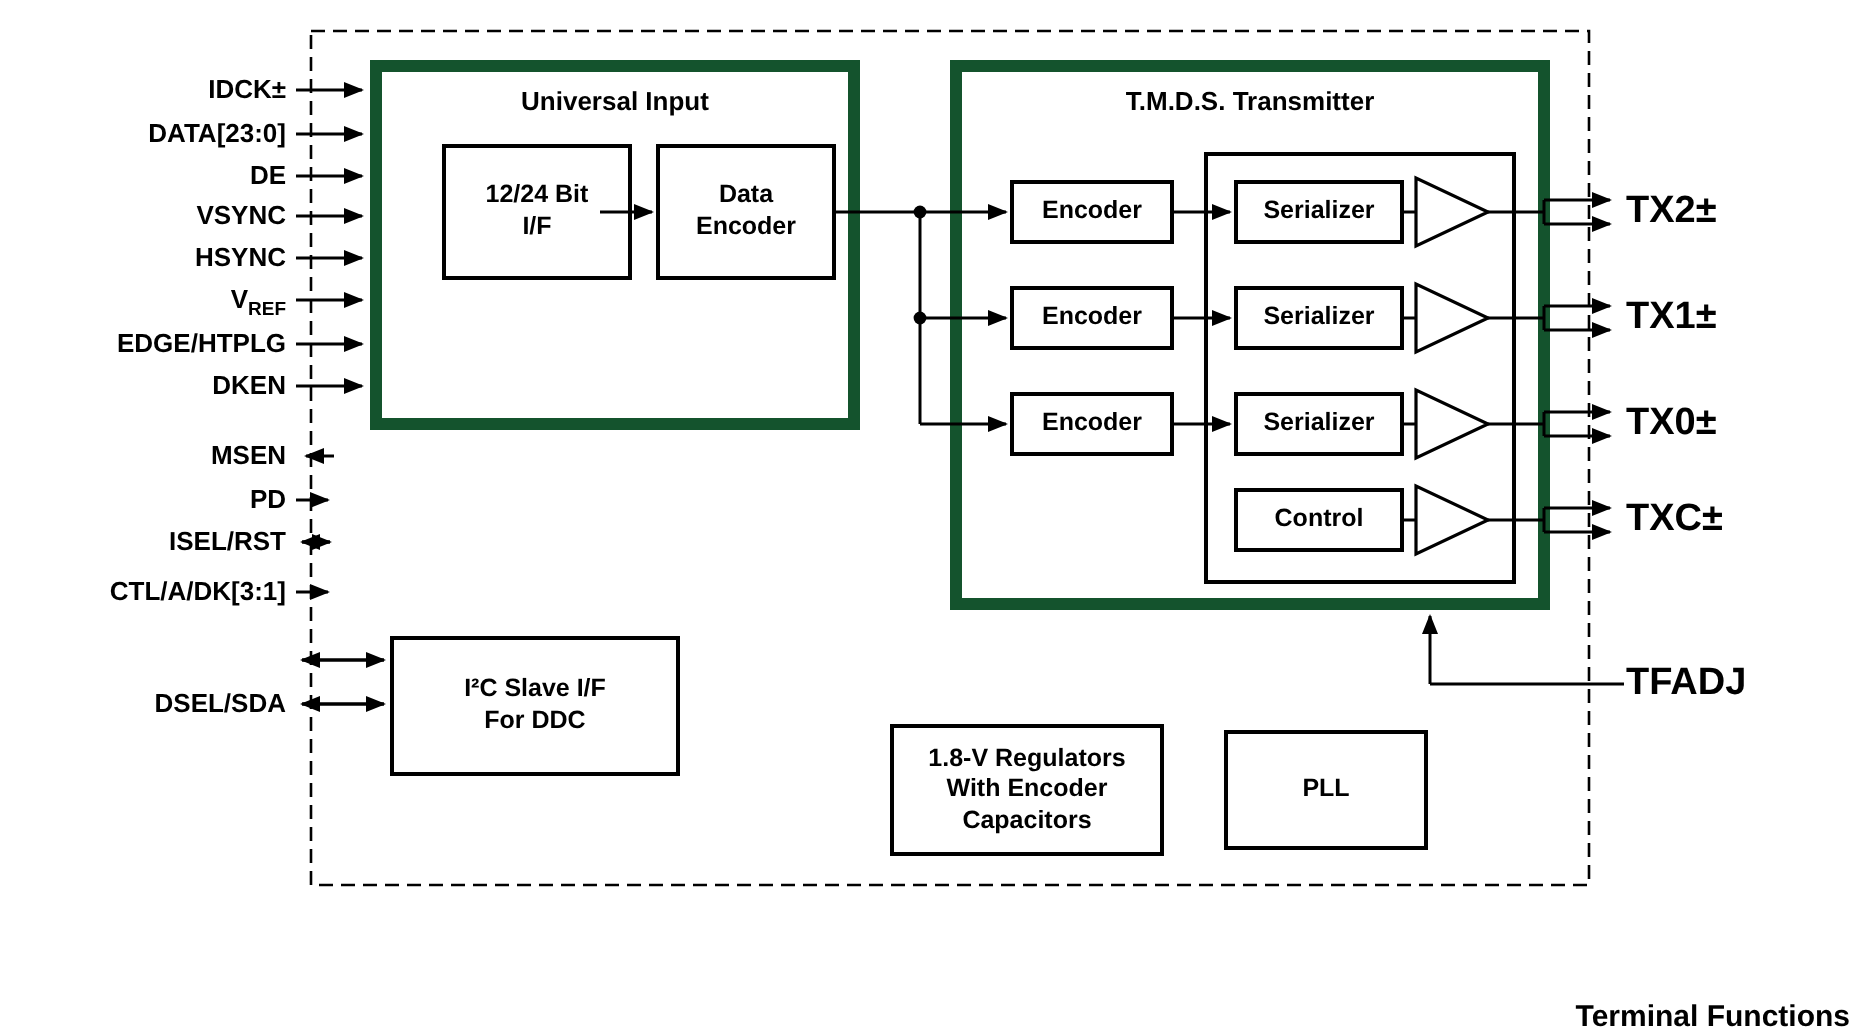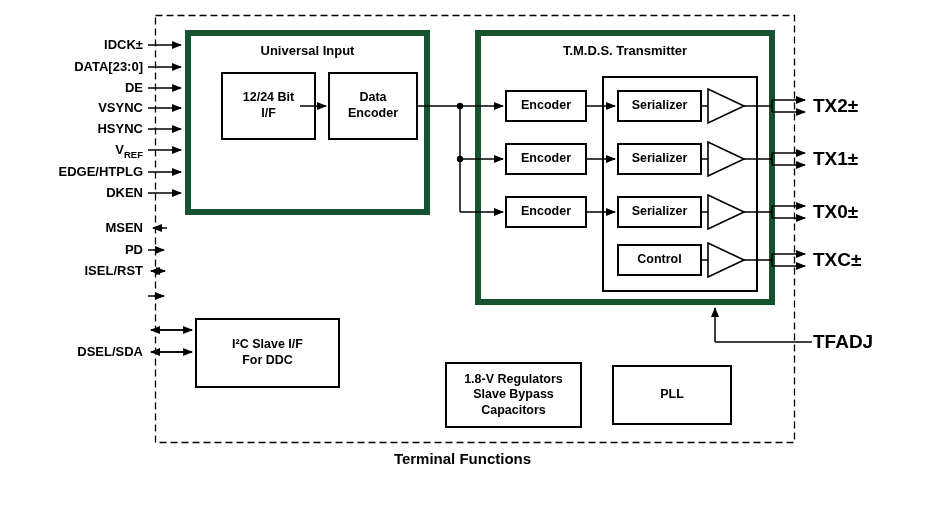--- a/index.html
+++ b/index.html
@@ -10,21 +10,21 @@
            font-weight:bold; line-height:18px; height:18px; white-space:nowrap; }
   .pin-r { position:absolute; left:813px; text-align:left; font-size:19px;
            font-weight:bold; line-height:18px; height:18px; white-space:nowrap; }
   .panel { position:absolute; border:6px solid #14532d; background:transparent; }
   .panel-title { position:absolute; top:7px; left:0; width:100%; text-align:center;
                  font-size:13px; font-weight:bold; }
   .box   { position:absolute; border:2px solid #000; background:#fff; display:flex;
            flex-direction:column; align-items:center; justify-content:center;
            font-size:12.5px; font-weight:bold; text-align:center; line-height:1.25; }
   .groupbox { position:absolute; border:2px solid #000; background:transparent; }
-  .caption  { position:absolute; top:450px; left:0; width:100%; text-align:center;
+  .caption  { position:absolute; top:500px; left:0; width:100%; text-align:right;
               font-size:15px; font-weight:bold; }
   svg.overlay { position:absolute; left:0; top:0; pointer-events:none; }
   svg .ln  { stroke:#000; stroke-width:1.5; fill:none; }
   svg .tri { stroke:#000; stroke-width:1.6; fill:#fff; }
   svg .dot { fill:#000; stroke:none; }
   svg .dash { stroke:#000; stroke-width:1.3; fill:none; stroke-dasharray:7 4; }
   sub.vref { font-size:9.5px; }
 </style>
 </head>
 <body>
@@ -35,20 +35,21 @@
   <div class="pin" style="top:58px">DATA[23:0]</div>
   <div class="pin" style="top:99px">VSYNC</div>
   <div class="pin" style="top:79px">DE</div>
   <div class="pin" style="top:120px">HSYNC</div>
   <div class="pin" style="top:141px"><span>V</span><sub class="vref">REF</sub></div>
   <div class="pin" style="top:163px">EDGE/HTPLG</div>
   <div class="pin" style="top:184px">DKEN</div>
   <div class="pin" style="top:219px">MSEN</div>
   <div class="pin" style="top:241px">PD</div>
   <div class="pin" style="top:262px">ISEL/RST</div>
+  <div class="pin" style="top:287px">CTL/A/DK[3:1]</div>
   <div class="pin" style="top:343px">DSEL/SDA</div>
 
   <div class="pin-r" style="top:97px">TX2±</div>
   <div class="pin-r" style="top:150px">TX1±</div>
   <div class="pin-r" style="top:203px">TX0±</div>
   <div class="pin-r" style="top:251px">TXC±</div>
   <div class="pin-r" style="top:333px">TFADJ</div>
 
   <div class="panel" style="left:185px;top:30px;width:245px;height:185px">
     <div class="panel-title">Universal Input</div>
@@ -94,25 +95,25 @@
       <div>Control</div>
     </div>
 
   <div class="box" style="left:195px;top:318px;width:145px;height:70px">
     <div>I²C Slave I/F</div>
     <div>For DDC</div>
   </div>
 
   <div class="box" style="left:445px;top:362px;width:137px;height:66px">
     <div>1.8-V Regulators</div>
-    <div>Slave Bypass</div>
+    <div>With Encoder</div>
     <div>Capacitors</div>
   </div>
 
-  <div class="box" style="left:612px;top:365px;width:120px;height:60px">
+  <div class="box" style="left:612px;top:365px;width:102px;height:60px">
     <div>PLL</div>
   </div>
 
   <div class="caption">Terminal Functions</div>
 
   <svg class="overlay" width="925" height="517" viewBox="0 0 925 517">
     <defs>
       <marker id="ah" markerUnits="userSpaceOnUse" markerWidth="11" markerHeight="9" refX="9" refY="4" orient="auto">
         <path d="M0,0 L10,4 L0,8 Z" fill="#000"></path>
       </marker>

